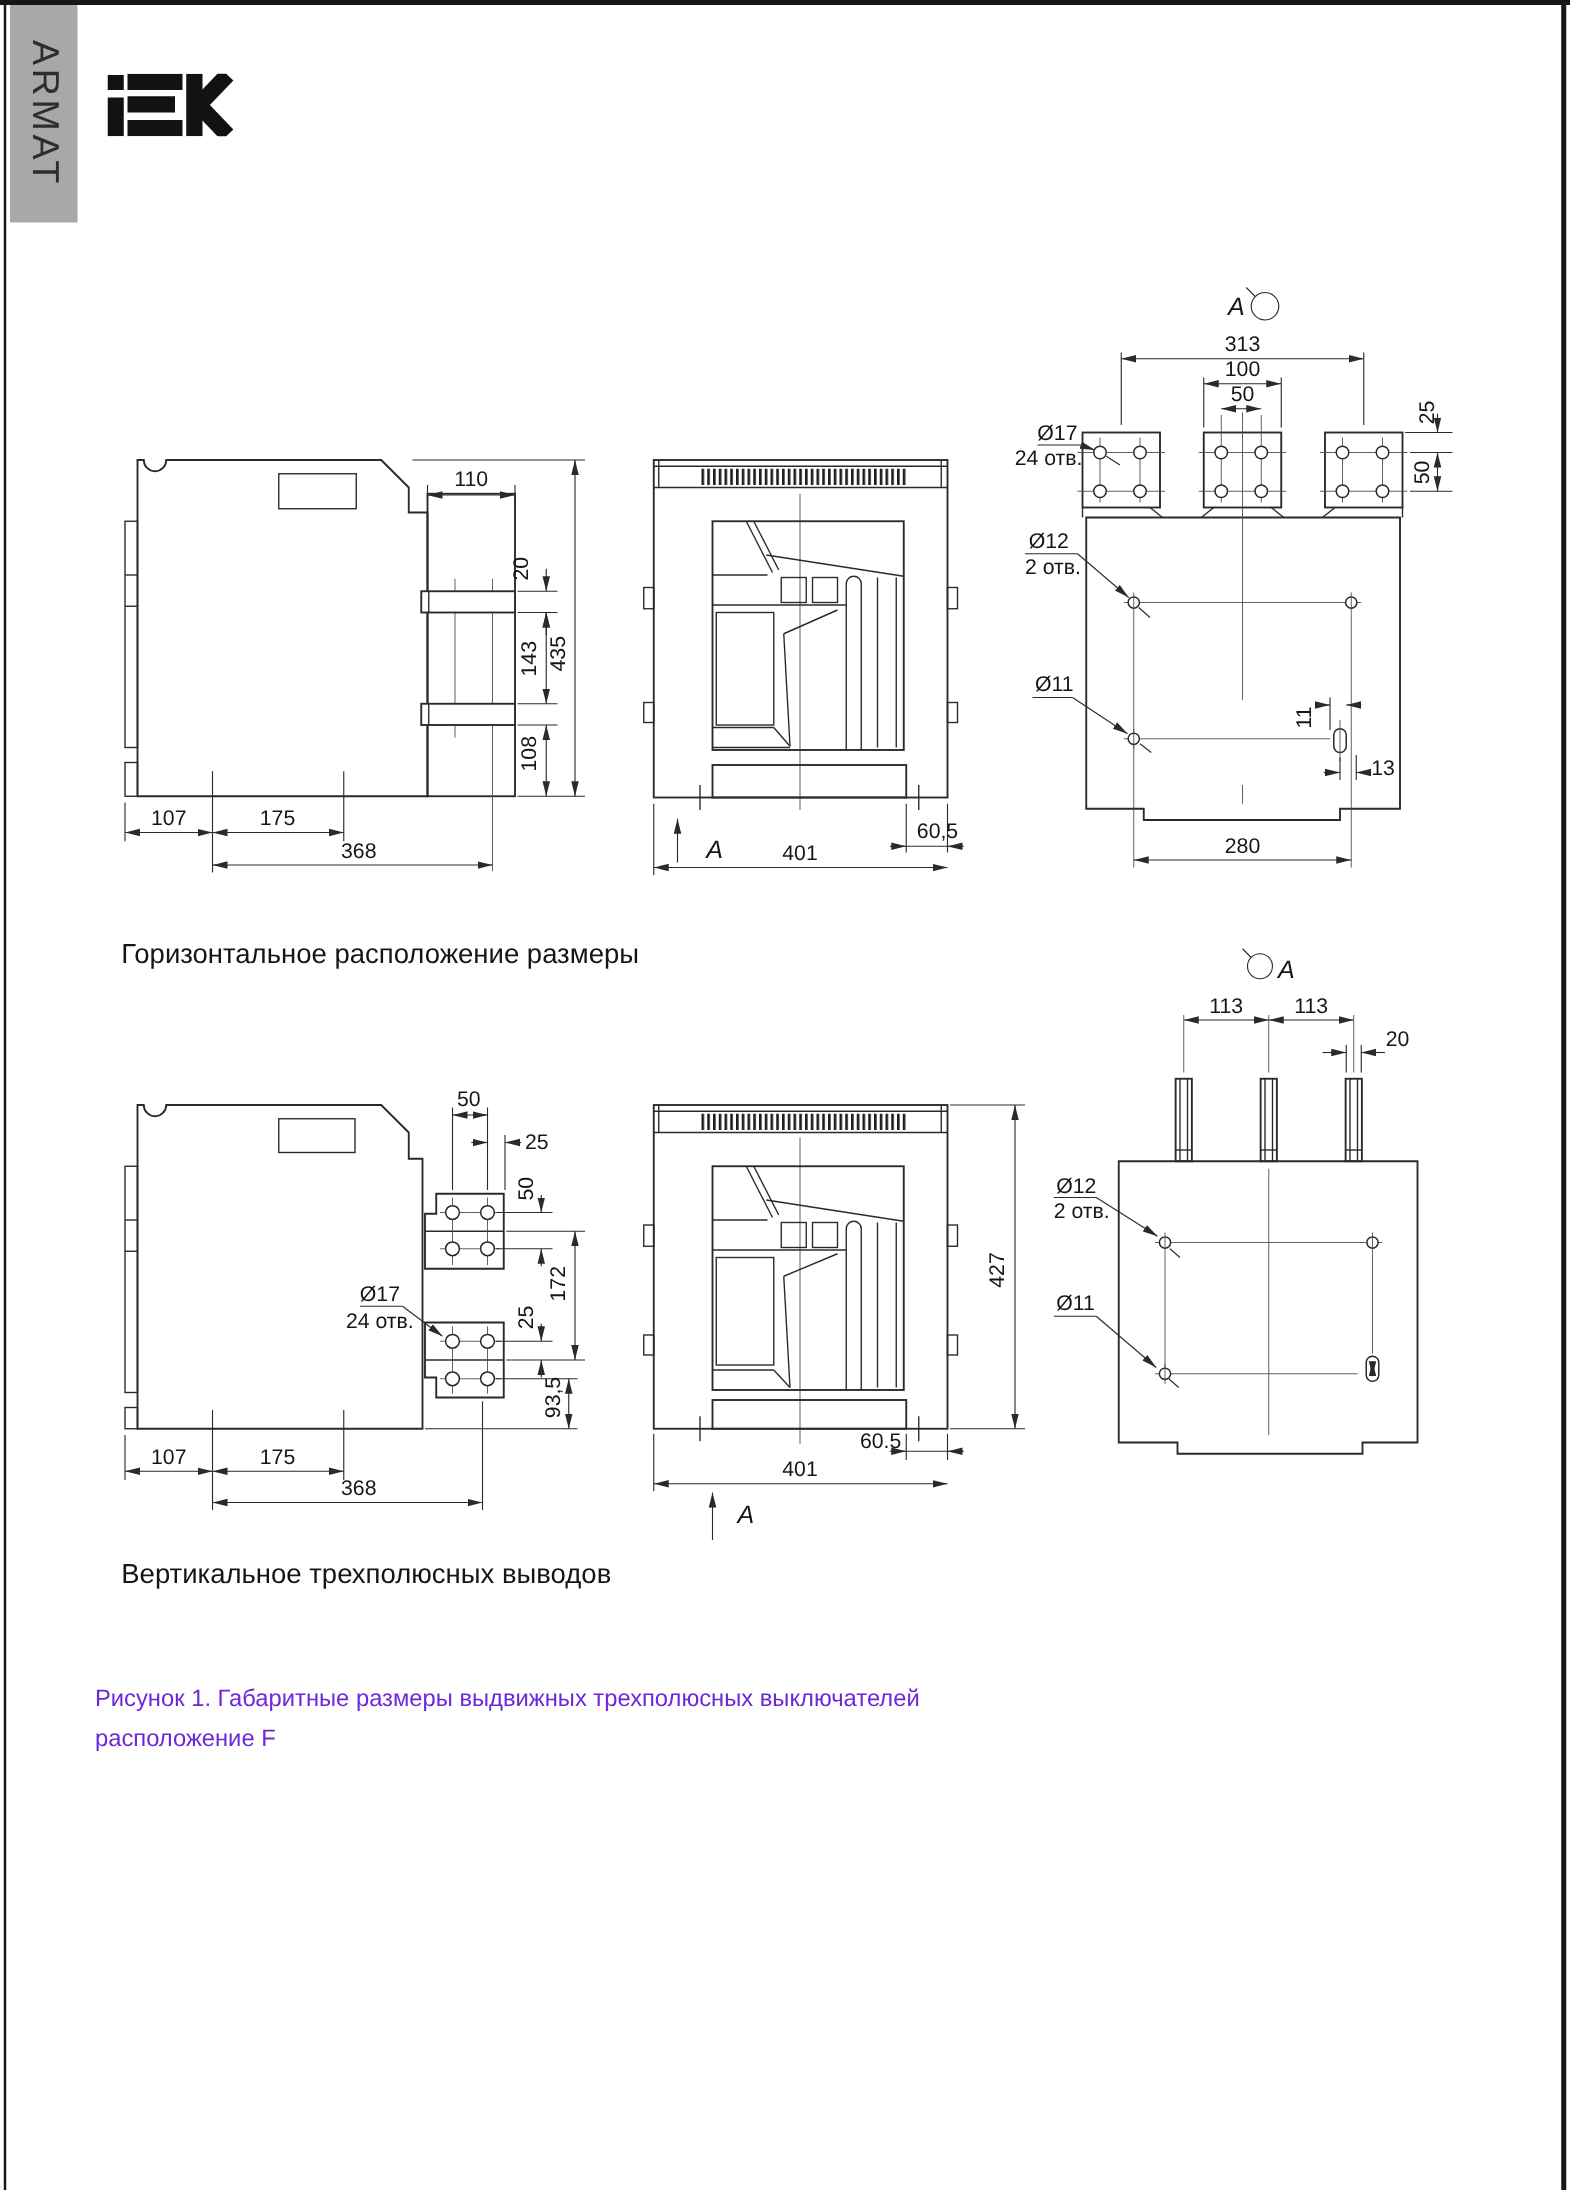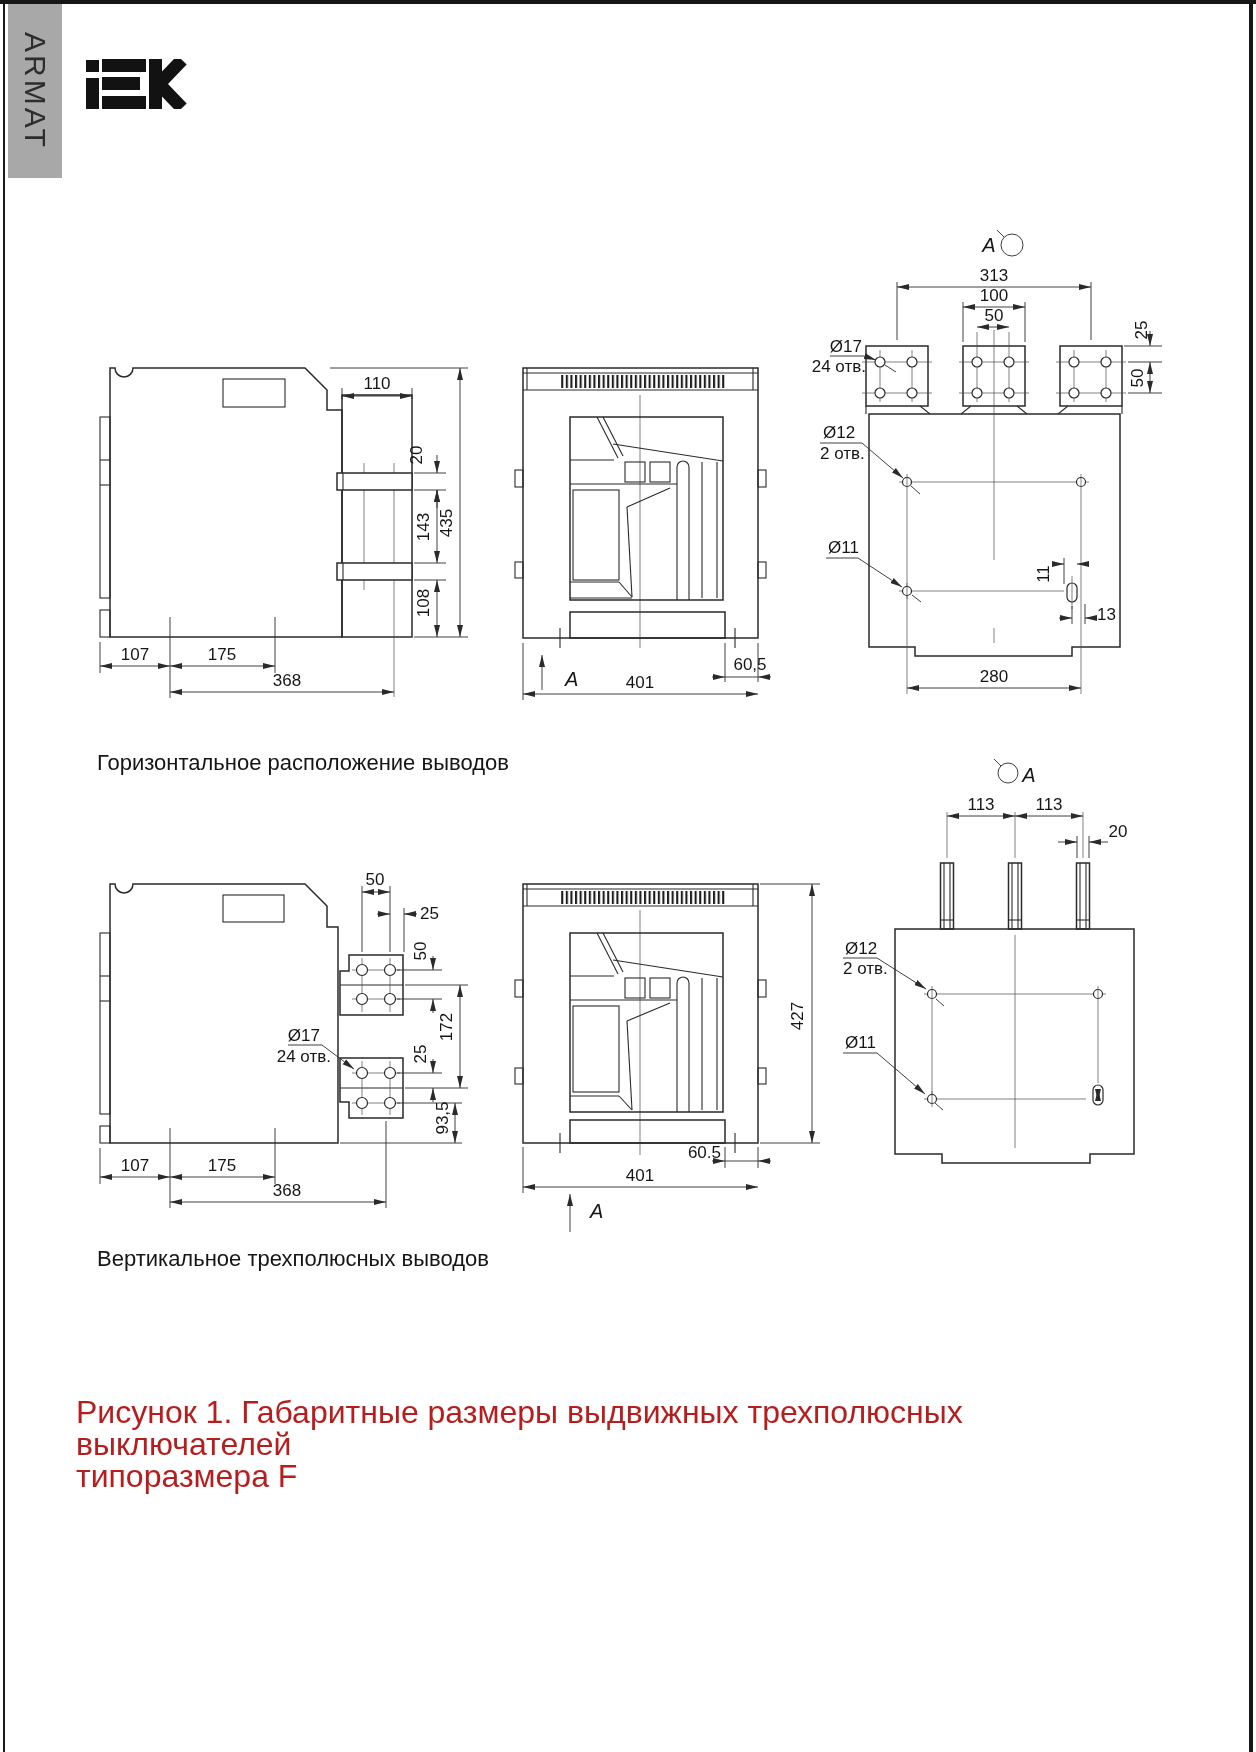--- a/index.html
+++ b/index.html
@@ -16,21 +16,21 @@
     background:#a8a8a8; display:flex; align-items:center; justify-content:center;
   }
   #armat-bar .vtxt {
     writing-mode:vertical-rl; font-size:30px; letter-spacing:3px; color:#2d2d2d;
   }
   #iek-logo { position:absolute; left:86px; top:59px; }
   .caption {
     position:absolute; font-size:22px; color:#151515;
   }
   #figure-caption {
-    position:absolute; left:76px; top:1396px; font-size:32px; color:#b91c1c;
+    position:absolute; left:76px; top:1344px; font-size:19px; color:#6d28d9;
     line-height:32px; width:1000px;
   }
   .sr { position:absolute; width:1px; height:1px; overflow:hidden; clip:rect(0 0 0 0); white-space:nowrap; }
   svg text { fill:#161616; font-size:17px; font-family:"Liberation Sans", sans-serif; }
   svg text.it { font-style:italic; font-size:20px; }
   .out  { stroke:#2a2a2a; stroke-width:1.5; fill:none; stroke-linejoin:miter; }
   .outw { stroke:#2a2a2a; stroke-width:1.5; fill:#fff; }
   .o2   { stroke:#2a2a2a; stroke-width:1.1; fill:none; }
   .dim  { stroke:#2a2a2a; stroke-width:0.9; fill:none; }
   .thin { stroke:#4a4a4a; stroke-width:0.7; fill:none; }
@@ -463,20 +463,20 @@
       <line class="dim" x1="843" y1="958" x2="877" y2="958"></line>
       <line class="dim" x1="877" y1="958" x2="926" y2="989" marker-end="url(#arr)"></line>
       <line class="dim" x1="936" y1="999" x2="944" y2="1006"></line>
       <text x="845" y="1048">Ø11</text>
       <line class="dim" x1="843" y1="1053" x2="877" y2="1053"></line>
       <line class="dim" x1="877" y1="1053" x2="925" y2="1094" marker-end="url(#arr)"></line>
       <line class="dim" x1="935" y1="1103" x2="943" y2="1110"></line>
     </g>
   </svg>
 
-  <div class="caption" style="left:97px; top:750px">Горизонтальное расположение выводов</div>
+  <div class="caption" style="left:97px; top:750px">Горизонтальное расположение размеры</div>
   <div class="caption" style="left:97px; top:1246px">Вертикальное трехполюсных выводов</div>
 
   <div id="figure-caption">
     <div>Рисунок 1. Габаритные размеры выдвижных трехполюсных выключателей</div>
-    <div>типоразмера  F</div>
+    <div>расположение  F</div>
   </div>
 </div>
 
 </body></html>

